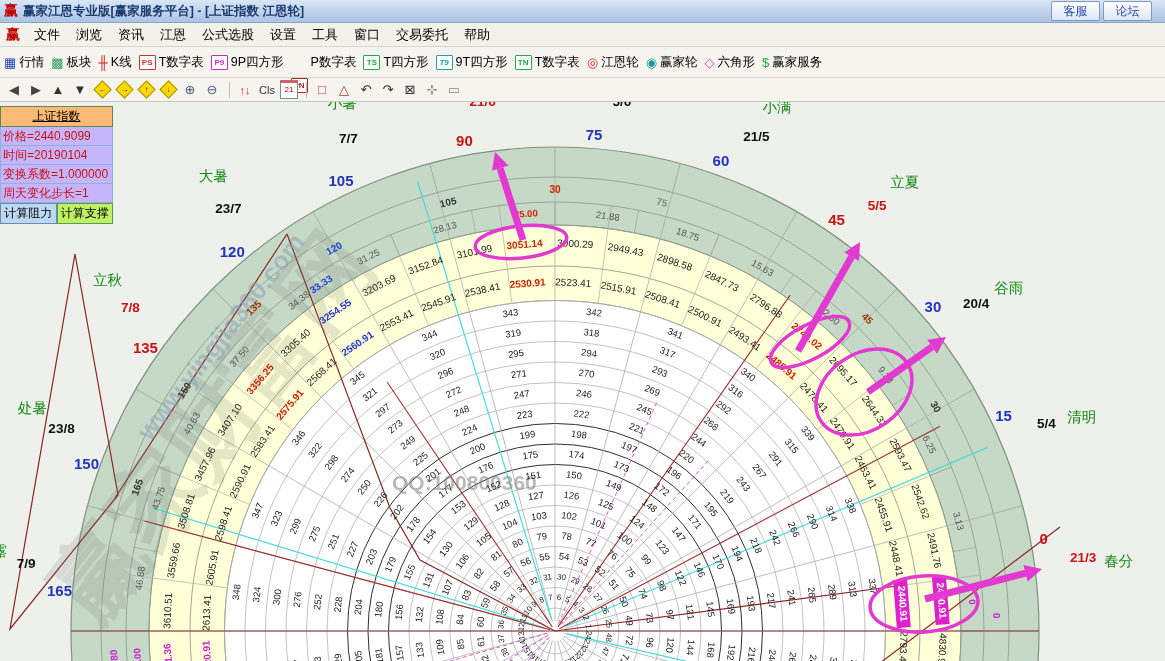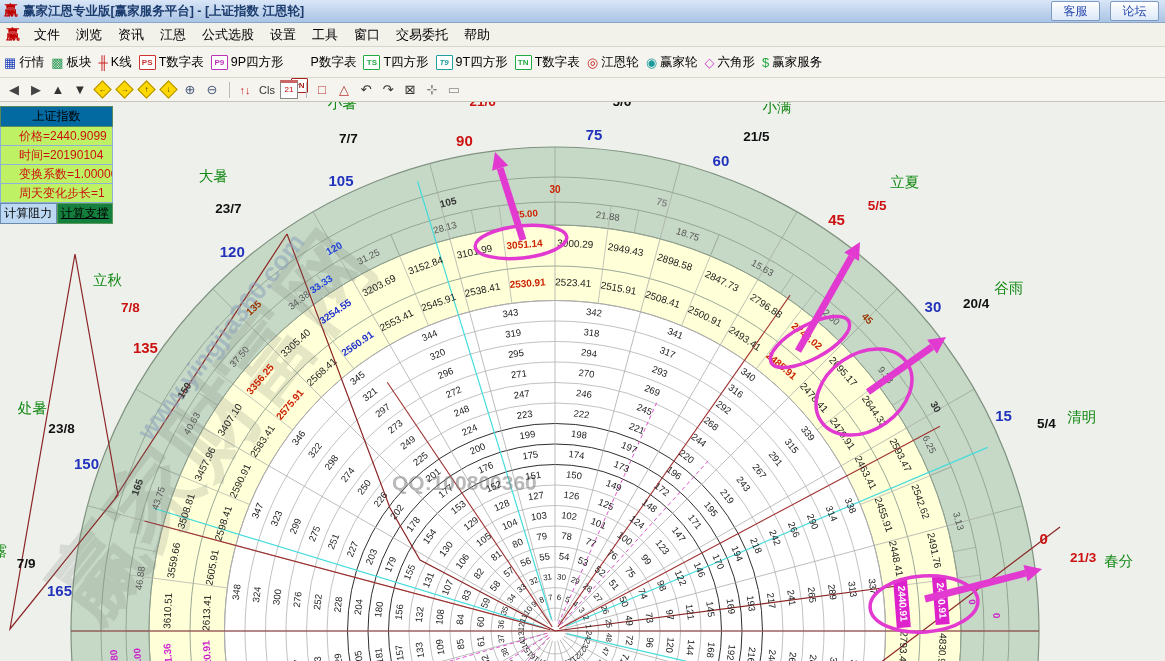--- a/index.html
+++ b/index.html
@@ -2,21 +2,21 @@
 <html><head>
 <meta charset="utf-8">
 <style>
   html,body{margin:0;padding:0;width:1165px;height:661px;overflow:hidden;
     font-family:"Liberation Sans","DejaVu Sans",sans-serif;background:#eef0ec;}
   
   .titlebar{height:22px;background:linear-gradient(#d9e6f7,#aac4e4);display:flex;align-items:center;
     border-bottom:1px solid #8aa6c8;position:relative;}
   .titlebar .logo{color:#c00000;font-weight:bold;font-size:14px;margin:0 5px 0 4px;}
   .titlebar .title{font-size:12.5px;color:#1c3c6e;font-weight:bold;}
-  .titlebar .tb-right{position:absolute;right:6px;top:1px;display:flex;gap:10px;}
+  .titlebar .tb-right{position:absolute;right:13px;top:1px;display:flex;gap:3px;}
   .tb-btn{width:47px;height:18px;font-size:12px;color:#2244aa;background:linear-gradient(#ffffff,#dce8f8);
     border:1px solid #7e9ac0;border-radius:2px;display:flex;align-items:center;justify-content:center;cursor:pointer;}
   .menubar{height:23px;background:#f2f1ea;border-bottom:1px solid #d8d6c8;display:flex;align-items:center;font-size:13px;}
   .menubar .logo{color:#c00000;font-weight:bold;font-size:14px;margin:0 6px 0 6px;}
   .menubar .mi{padding:2px 8px;cursor:default;}
   .toolbar1{height:30px;background:#f5f4ef;border-bottom:1px solid #d8d6c8;display:flex;align-items:center;font-size:12.5px;padding-left:4px;}
   .t1item{display:flex;align-items:center;margin-right:7px;cursor:default;white-space:nowrap;}
   .t1item .g{font-size:13px;margin-right:3px;}
   .badge{display:inline-block;width:15px;height:13px;font-size:8px;font-weight:bold;text-align:center;line-height:13px;
     background:#fff;margin-right:3px;border-radius:1px;}
@@ -26,27 +26,27 @@
   .t2sep{width:1px;height:16px;background:#bbb;margin:0 5px;}
   .dia{width:11px;height:11px;background:#ffd800;border:1px solid #b09000;transform:rotate(45deg);
     display:flex;align-items:center;justify-content:center;}
   .dia span{transform:rotate(-45deg);font-size:8px;color:#333;line-height:1;}
   .cal{width:16px;height:15px;border:1px solid #888;background:#fff;font-size:8px;color:#c00;text-align:center;line-height:14px;border-top:3px solid #c66;}
   
   .stage{position:relative;width:1165px;height:561px;background:#eef0ec;}
   .stage svg{position:absolute;left:0;top:0;}
   
   .panel{position:absolute;left:0;top:4px;width:113px;font-size:12px;z-index:5;}
-  .panel .hd{background:#0369a1;border:1px solid #5a8a5a;text-align:center;height:19px;line-height:19px;color:#000;}
-  .panel .row{background:#bef264;border:1px solid #8fb0d8;border-top:none;height:18px;line-height:18px;
-    color:#cc1111;padding-left:18px;white-space:nowrap;overflow:hidden;}
+  .panel .hd{background:#fdba74;border:1px solid #5a8a5a;text-align:center;height:19px;line-height:19px;color:#000;text-decoration:underline;}
+  .panel .row{background:#c4b5fd;border:1px solid #8fb0d8;border-top:none;height:18px;line-height:18px;
+    color:#cc1111;padding-left:2px;white-space:nowrap;overflow:hidden;}
   .panel .btns{display:flex;}
   .panel .btn{flex:1;height:19px;line-height:19px;text-align:center;border:1px solid #6a8aae;cursor:pointer;}
   .panel .btn.b1{background:#bcd8f2;}
-  .panel .btn.b2{background:#15803d;border-color:#5a9a5a;text-decoration:underline;}
+  .panel .btn.b2{background:#bef264;border-color:#5a9a5a;}
   
   .anno{position:absolute;left:990px;top:36px;z-index:5;font-size:19px;line-height:26px;font-weight:500;}
 </style>
 </head>
 <body>
 
 <div class="titlebar">
   <span class="logo">赢</span>
   <span class="title">赢家江恩专业版[赢家服务平台] - [上证指数 江恩轮]</span>
   <span class="tb-right">

